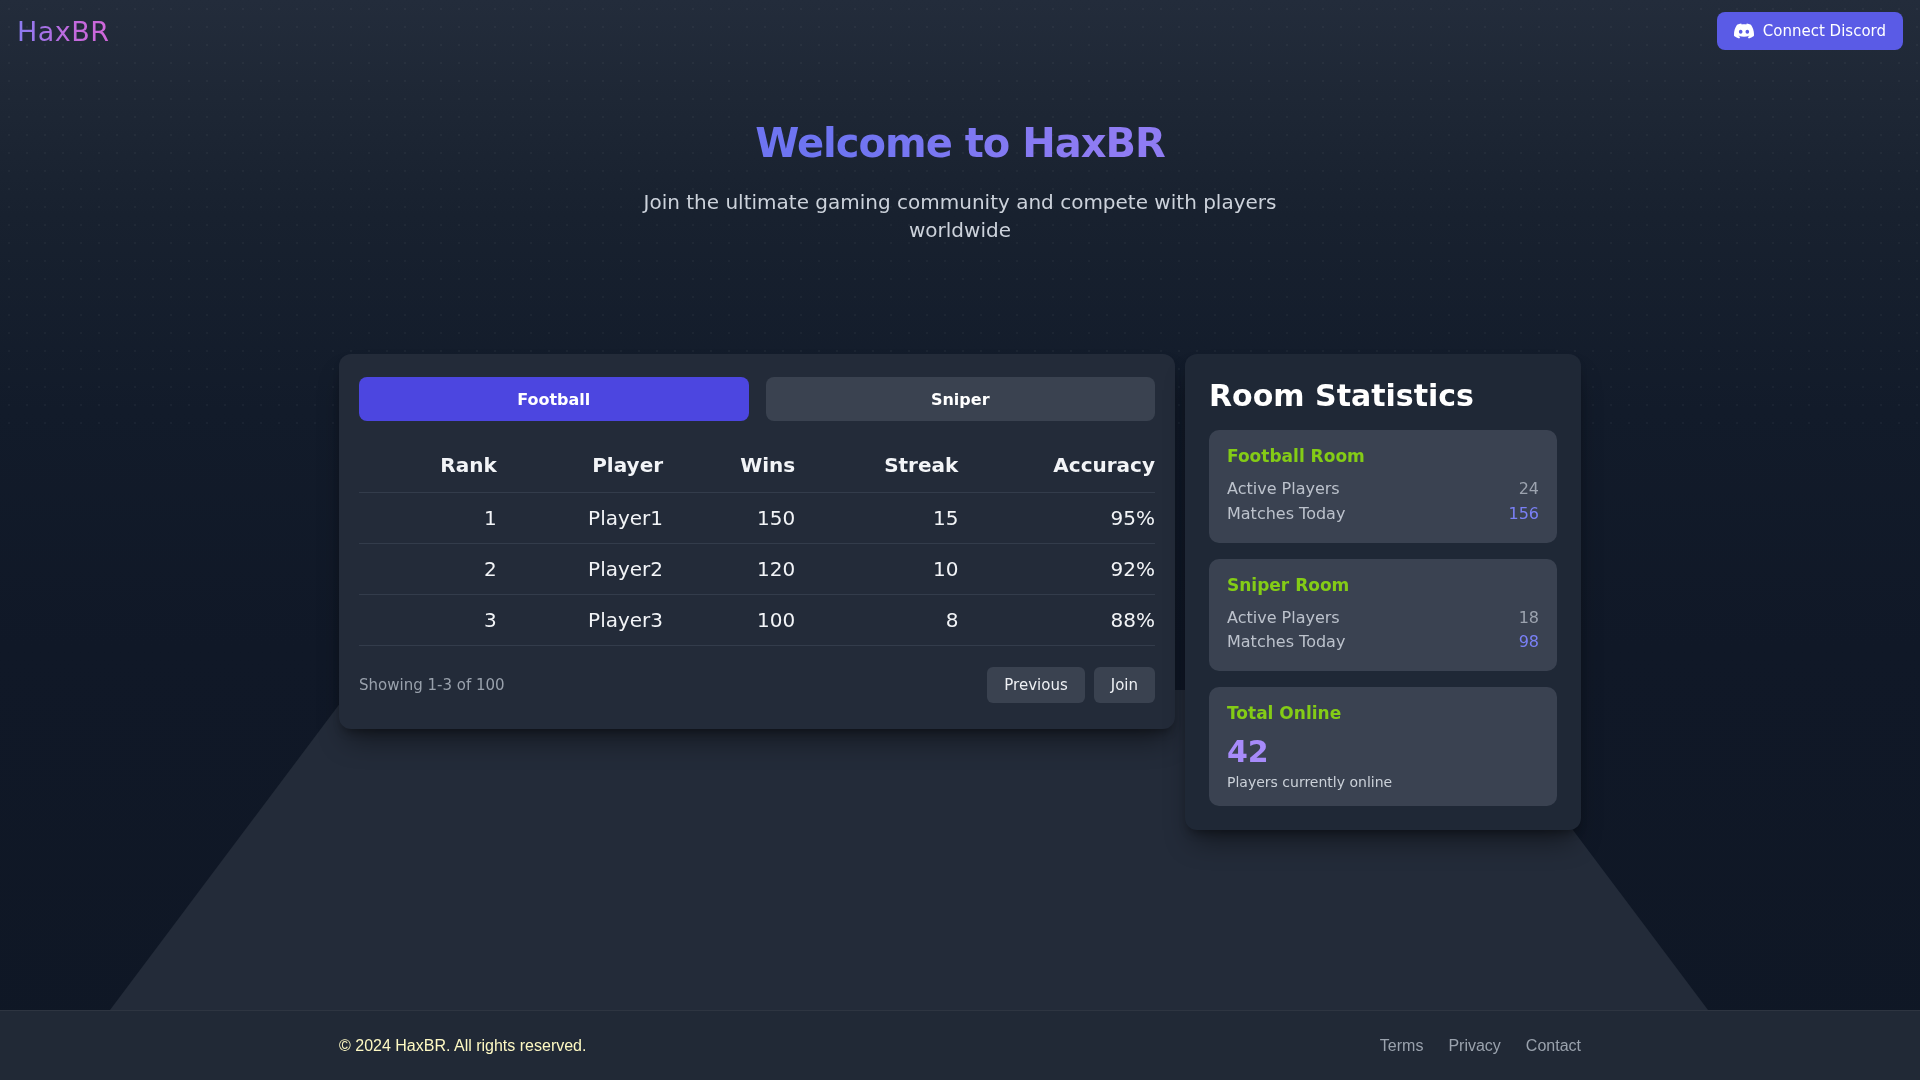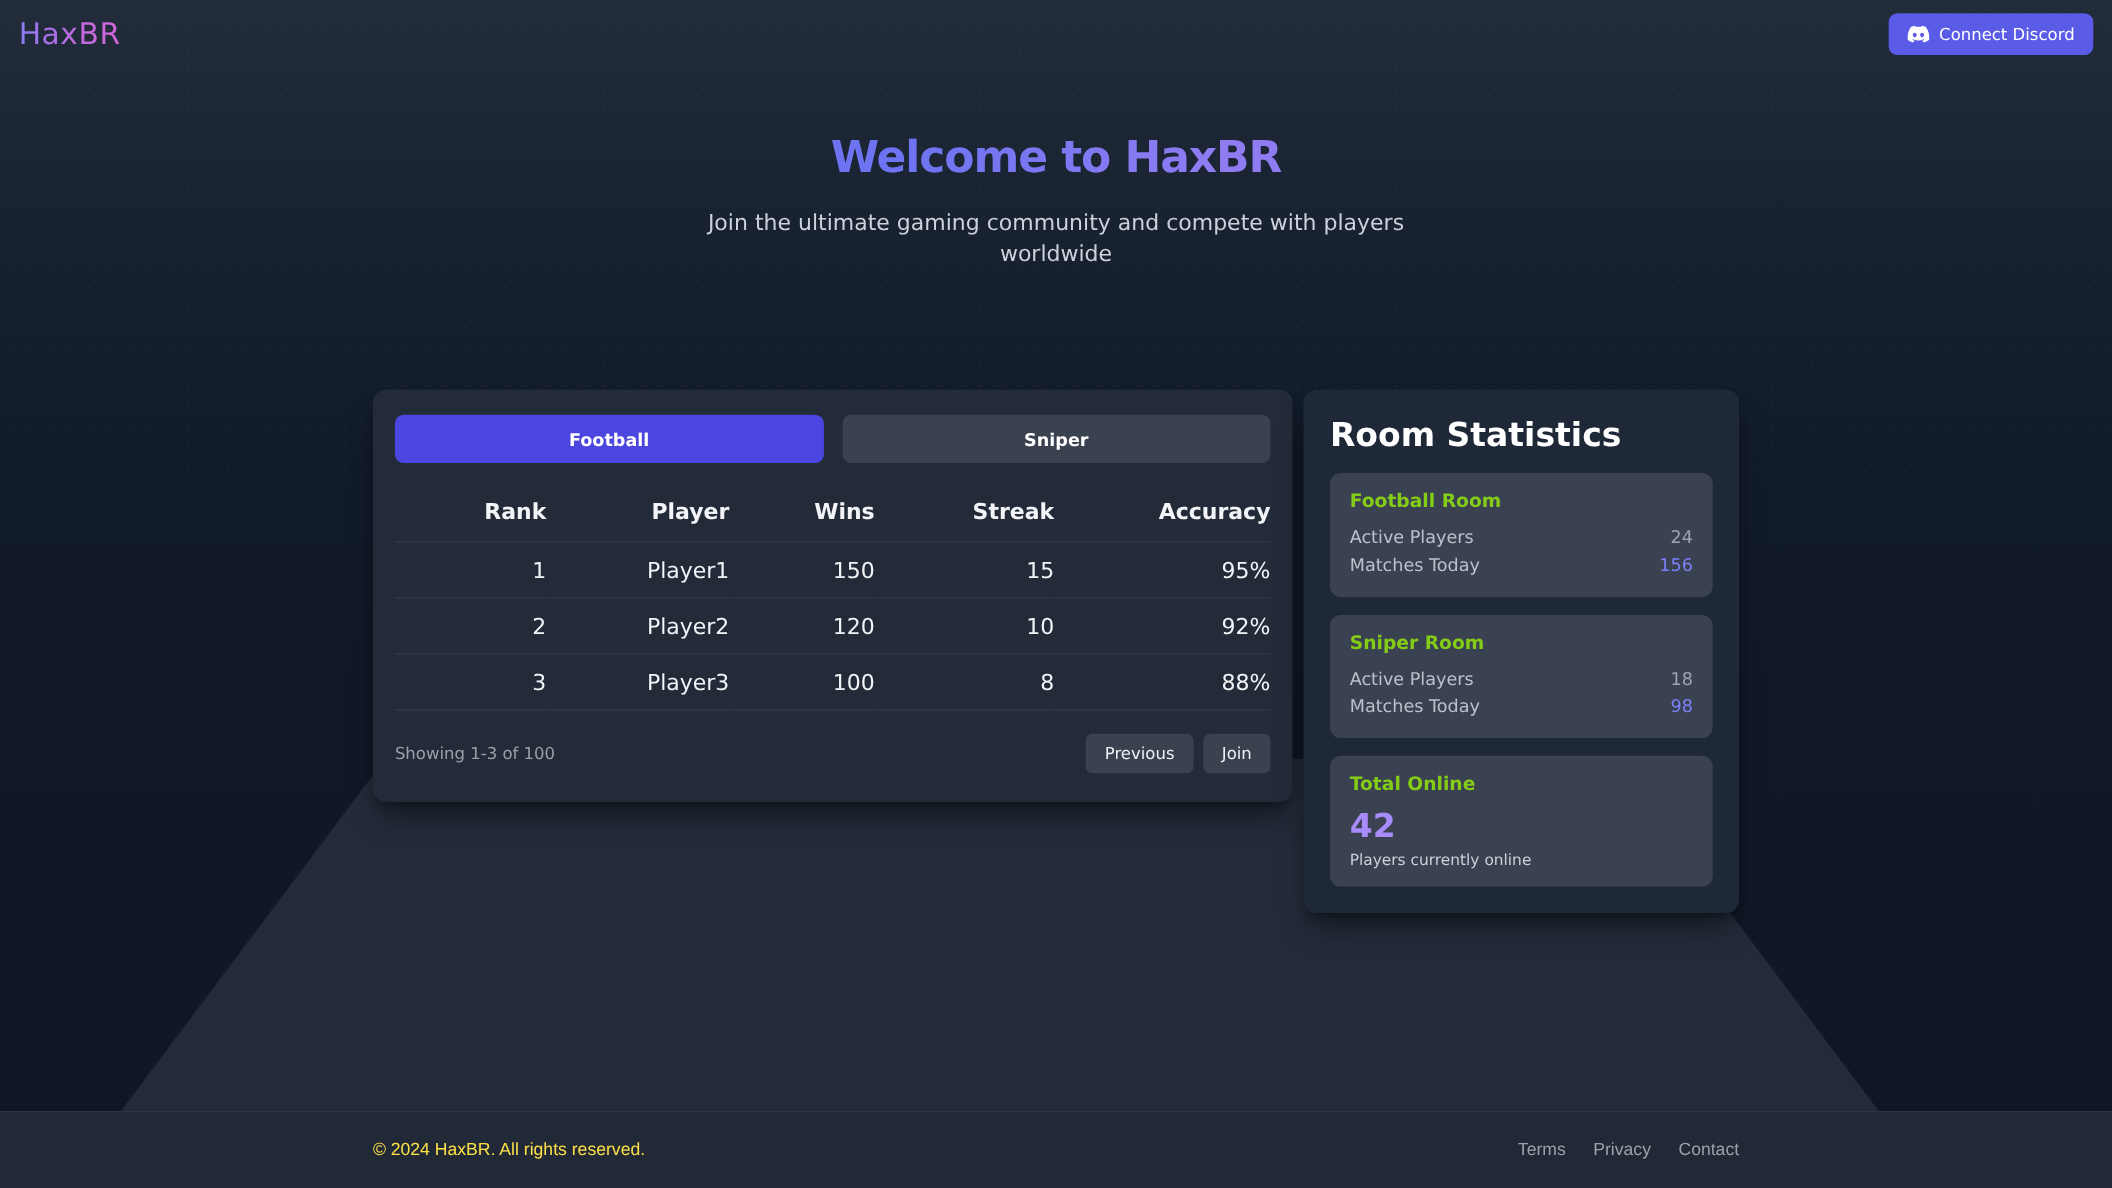--- a/index.html
+++ b/index.html
@@ -119,21 +119,21 @@
   .footer {
     position: absolute; left: 0; right: 0; bottom: 0; height: 70px;
     background: #212936; border-top: 1px solid rgba(255,255,255,0.06);
     z-index: 2; display: flex; align-items: center;
     font-family: "Liberation Sans", sans-serif;
   }
   .footer-inner {
     width: 1242px; margin: 0 auto; display: flex;
     align-items: center; justify-content: space-between;
   }
-  .copyright { font-size: 16px; color: #fde047; padding-left: 0; }
+  .copyright { font-size: 16px; color: #fef9c3; padding-left: 0; }
   .footer-links { display: flex; gap: 25px; }
   .footer-link { font-size: 16px; color: #9aa2ad; text-decoration: none; cursor: pointer; }
 </style>
 </head>
 <body>
 
 <div class="bg-trapezoid"></div>
 
 <header class="topbar">
   <div class="logo">HaxBR</div>

